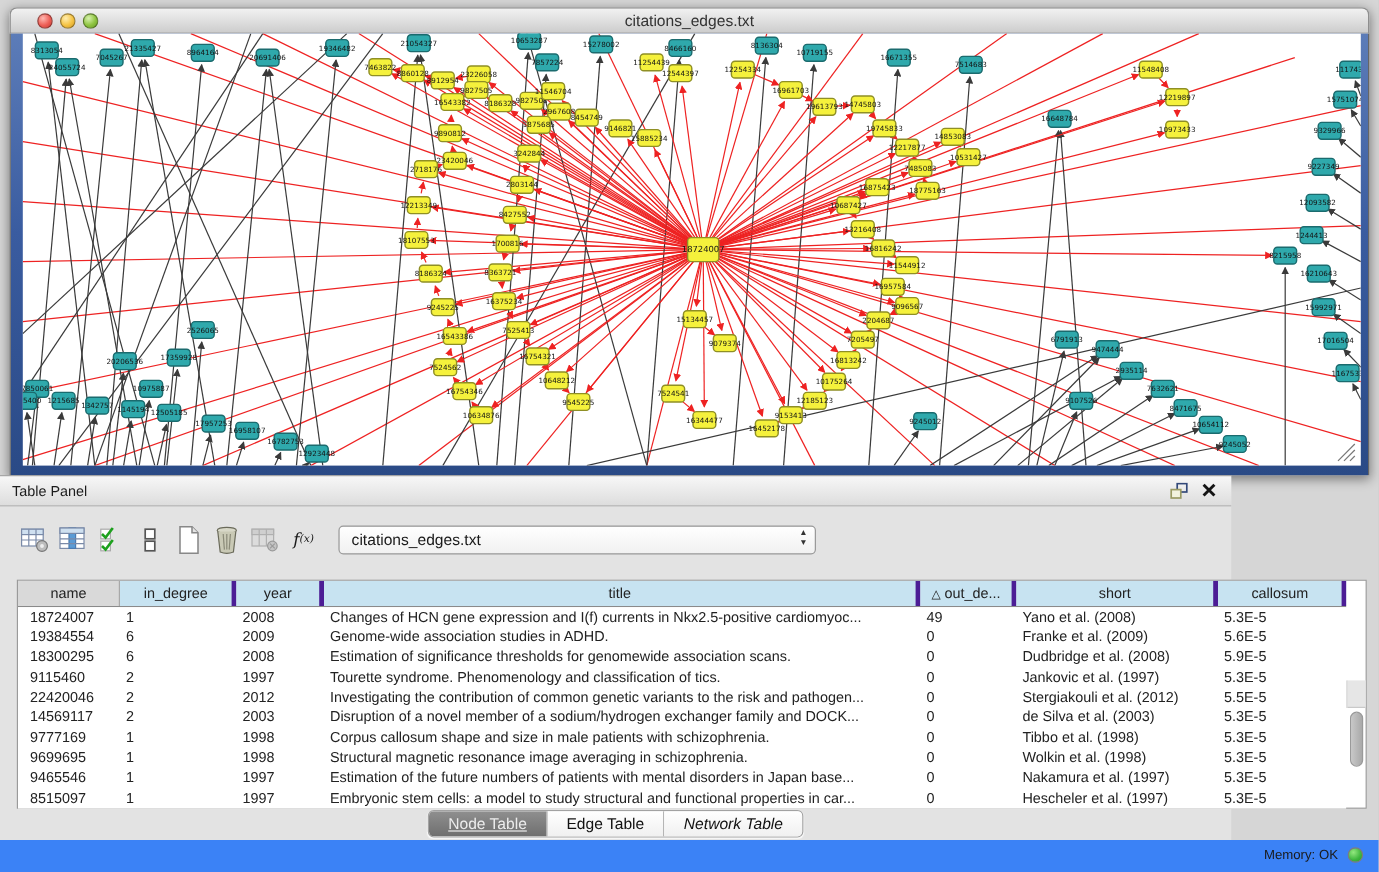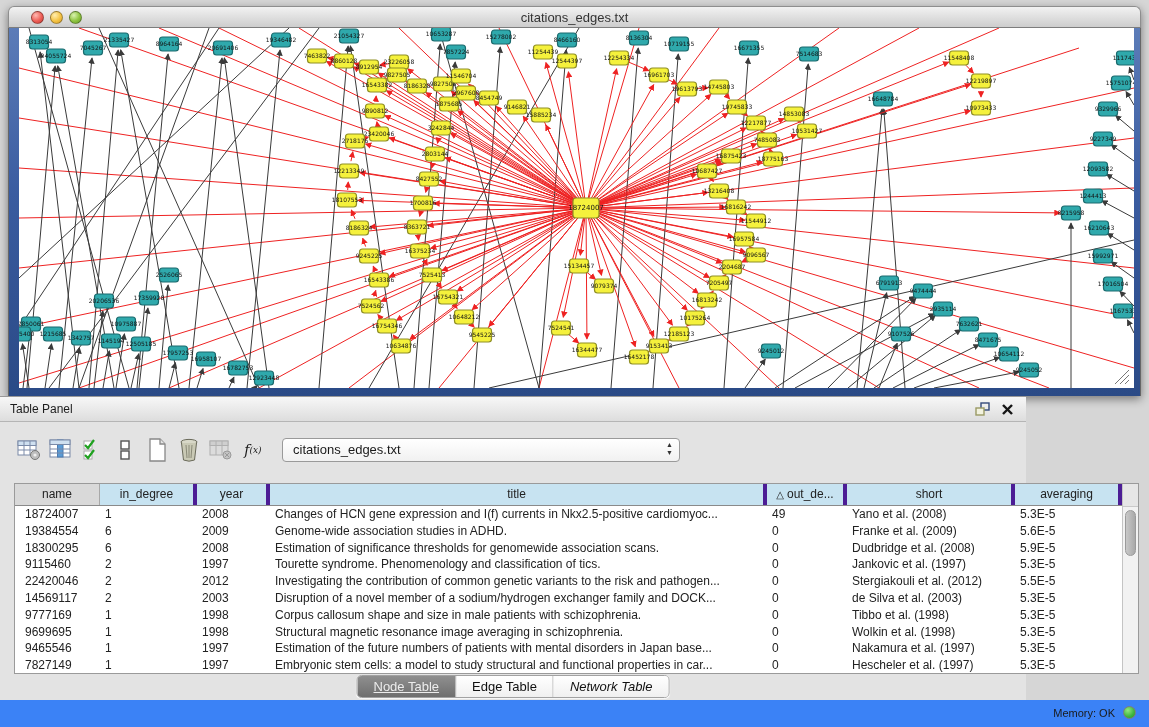--- a/index.html
+++ b/index.html
@@ -24,21 +24,21 @@
   .tp-close{position:absolute;right:12px;top:5px;cursor:pointer;}
 
   .tp-toolbar{position:absolute;top:34px;left:14px;right:14px;height:38px;display:flex;align-items:center;}
   .tbtn{width:30px;height:28px;display:flex;align-items:center;justify-content:center;margin-right:2px;border-radius:3px;}
   .fx{font-family:"DejaVu Serif",serif;font-style:italic;font-size:14px;color:#1a1a1a;}
   .fx small{font-size:9px;}
   .combo{position:relative;width:398px;height:24px;margin-left:12px;border:1px solid #9a9a9a;border-radius:4px;background:linear-gradient(#ffffff,#f1f1f1);box-sizing:border-box;}
   .combo .val{position:absolute;left:10px;top:0;font-size:13px;line-height:22px;color:#1a1a1a;}
   .combo .stepper{position:absolute;right:6px;top:2px;display:flex;flex-direction:column;line-height:8px;font-size:7px;color:#333;}
 
-  .tbl-wrap{position:absolute;top:86px;left:14px;width:1125px;height:191px;border:1px solid #9a9a9a;background:#fff;box-sizing:border-box;display:flex;}
+  .tbl-wrap{position:absolute;top:86px;left:14px;width:1125px;height:191px;border:1px solid #9a9a9a;background:#fff;box-sizing:border-box;display:flex;align-items:center;}
   .tbl-main{flex:1 1 auto;overflow:hidden;}
   .thead{display:grid;grid-template-columns:85px 97px 73px 497px 80px 168px 1fr;height:22px;border-bottom:1px solid #8a8a8a;box-sizing:border-box;}
   .hcell{background:#c7e3f1;border-right:4px solid #4c1d95;font-size:12px;color:#222;text-align:center;line-height:21px;overflow:hidden;white-space:nowrap;box-sizing:border-box;}
   .hcell.gray{background:#d9d9d9;border-right:1px solid #a8a8a8;}
   .hcell .tri{font-size:10px;margin-right:3px;}
   .tbody{position:relative;height:168px;background:#fff;}
   .trow{display:grid;grid-template-columns:85px 97px 73px 497px 80px 168px 1fr;height:16.8px;}
   .tcell{font-size:12px;line-height:16.8px;color:#222;white-space:nowrap;overflow:hidden;padding-left:5px;box-sizing:border-box;}
   .tcell.c0{padding-left:10px;}
   .vscroll{flex:0 0 15px;border-left:1px solid #c4c4c4;background:#f2f2f2;display:flex;flex-direction:column;}
@@ -878,21 +878,21 @@
 
     <div class="tbl-wrap">
       <div class="tbl-main">
         <div class="thead" id="thead">
             <div class="hcell gray">name</div>
             <div class="hcell">in_degree</div>
             <div class="hcell">year</div>
             <div class="hcell">title</div>
             <div class="hcell"><span class="tri">△</span>out_de...</div>
             <div class="hcell">short</div>
-            <div class="hcell">averaging</div>
+            <div class="hcell">callosum</div>
           </div>
         <div class="tbody" id="tbody">
             <div class="trow">
               <div class="tcell c0">18724007</div>
               <div class="tcell c1">1</div>
               <div class="tcell c2">2008</div>
               <div class="tcell c3">Changes of HCN gene expression and I(f) currents in Nkx2.5-positive cardiomyoc...</div>
               <div class="tcell c4">49</div>
               <div class="tcell c5">Yano et al. (2008)</div>
               <div class="tcell c6">5.3E-5</div>
@@ -963,21 +963,21 @@
             <div class="trow">
               <div class="tcell c0">9465546</div>
               <div class="tcell c1">1</div>
               <div class="tcell c2">1997</div>
               <div class="tcell c3">Estimation of the future numbers of patients with mental disorders in Japan base...</div>
               <div class="tcell c4">0</div>
               <div class="tcell c5">Nakamura et al. (1997)</div>
               <div class="tcell c6">5.3E-5</div>
             </div>
             <div class="trow">
-              <div class="tcell c0">7827149</div>
+              <div class="tcell c0">8515097</div>
               <div class="tcell c1">1</div>
               <div class="tcell c2">1997</div>
               <div class="tcell c3">Embryonic stem cells: a model to study structural and functional properties in car...</div>
               <div class="tcell c4">0</div>
               <div class="tcell c5">Hescheler et al. (1997)</div>
               <div class="tcell c6">5.3E-5</div>
             </div>
           </div>
       </div>
       <div class="vscroll">

